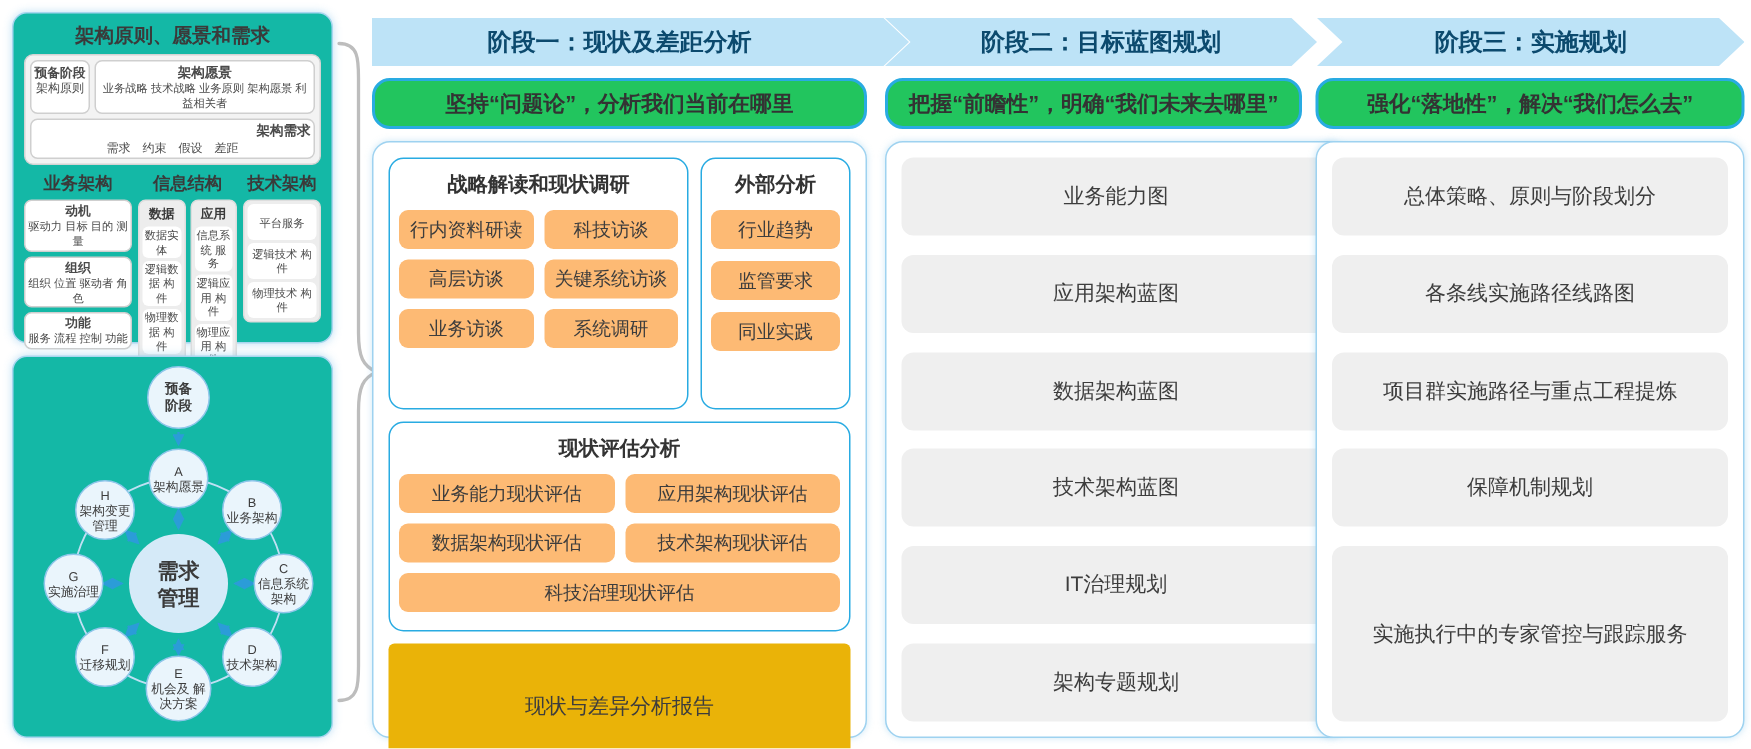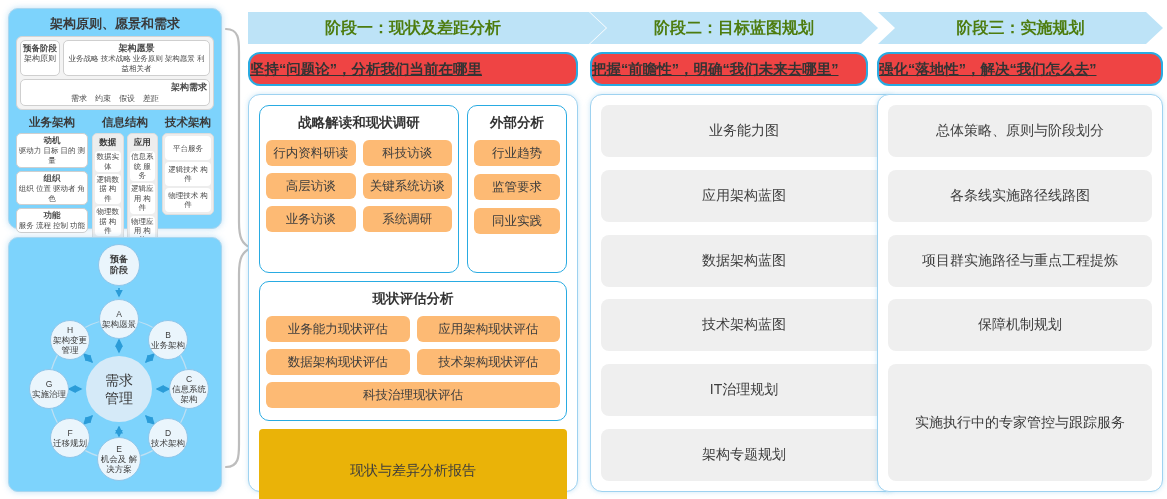--- a/index.html
+++ b/index.html
@@ -3,21 +3,21 @@
 <meta charset="utf-8">
 <style>
   * { box-sizing: border-box; margin: 0; padding: 0; }
   html,body { background:#fff; }
   .canvas{
     position:relative; width:1167px; height:499px; background:#fff;
     font-family:"Liberation Sans", sans-serif; overflow:hidden; color:#3d3d3d;
   }
   
   .card{
-    position:absolute; background:#7dd3fc; border:1.5px solid #a9d6ef;
+    position:absolute; background:#14b8a6; border:1.5px solid #a9d6ef;
     border-radius:10px; box-shadow:0 0 6px rgba(110,185,230,.45);
   }
   .lt{ left:8px; top:8px; width:214px; height:221px; }
   .lb{ left:8px; top:237px; width:214px; height:255px; }
   .lt-title{ font-size:13px; font-weight:bold; color:#3a3a3a; text-align:center; margin-top:6px; }
   .g1{ margin:3px 7px 0; border:1px solid #d4d4d4; background:#f3f3f3; border-radius:6px; padding:3px; }
   .g1-row{ display:flex; gap:3px; }
   .wbox{ background:#fff; border:1px solid #cfcfcf; border-radius:5px; text-align:center; color:#4a4a4a; }
   .prepbox{ width:40px; padding:2px 1px; font-size:8px; line-height:1.3; }
   .prepbox b{ display:block; font-size:8.5px; }
@@ -46,38 +46,38 @@
   .bot-lbl span{ display:inline-block; width:2em; line-height:1.25; }
   .botbox{ flex:1; padding:2px; font-size:8px; line-height:1.3; }
   .botbox b{ display:block; font-size:8.5px; }
   
   .adm-svg{ position:absolute; left:0; top:0; }
   .cc{ position:absolute; border-radius:50%; background:#eaf5fc; border:1px solid #8fc6ea;
        display:flex; align-items:center; justify-content:center; text-align:center; color:#3d3d3d; }
   .prep-c{ left:89px; top:6px; width:42px; height:42px; font-size:9px; font-weight:bold; line-height:1.2; }
   .prep-c span{ display:inline-block; width:2.3em; }
   .center-c{ left:77px; top:118px; width:66px; height:66px; background:#d5eaf8; border:none;
-             font-size:14px; font-weight:normal; color:#3a3a3a; line-height:1.3;justify-content:center; }
+             font-size:14px; font-weight:bold; color:#3a3a3a; line-height:1.3;justify-content:center; }
   .center-c span{ display:inline-block; width:2.1em; }
   .nd{ width:40px; height:40px; font-size:8.5px; line-height:1.2; }
   .nd .nl{ display:block; }
   .nd .nb{ display:block; }
   .nd div{ width:38px; }
   
   .band{ position:absolute; top:12px; height:32px; background:#bde3f7; display:flex;
-         align-items:center; justify-content:center; font-size:16px; font-weight:bold; color:#4d7c0f; }
+         align-items:center; justify-content:center; font-size:16px; font-weight:bold; color:#0c4a6e; }
   .b1{ left:248px; width:358px; padding-right:28px;
        clip-path:polygon(0 0, calc(100% - 17px) 0, 100% 50%, calc(100% - 17px) 100%, 0 100%); }
   .b2{ left:590px; width:288px;
        clip-path:polygon(0 0, calc(100% - 17px) 0, 100% 50%, calc(100% - 17px) 100%, 0 100%, 17px 50%); }
   .b3{ left:878px; width:285px;
        clip-path:polygon(0 0, calc(100% - 17px) 0, 100% 50%, calc(100% - 17px) 100%, 0 100%, 17px 50%); }
   .slogan{ position:absolute; top:52px; height:34px; border:2px solid #29abe2; border-radius:12px;
-           background:#ef4444; display:flex; align-items:center; 
-           font-size:14.5px; font-weight:bold; color:#333;text-decoration:underline; }
+           background:#22c55e; display:flex; align-items:center; justify-content:center;
+           font-size:14.5px; font-weight:bold; color:#333; }
   .s1{ left:248px; width:330px; } .s2{ left:590px; width:278px; } .s3{ left:877px; width:286px; }
   .pcol{ position:absolute; top:94px; height:398px; border:1.5px solid #9ed2f0; border-radius:12px;
          background:#fff; box-shadow:0 0 5px rgba(110,185,230,.35); padding:10px; }
   .c1{ left:248px; width:330px; } .c2{ left:590px; width:308px; } .c3{ left:877px; width:286px; }
   .row1{ display:flex; gap:8px; height:168px; }
   .bluebox{ border:1.5px solid #29abe2; border-radius:10px; padding:6px; background:#fff; }
   .strat{ flex:1; } .ext{ width:100px; }
   .bb-title{ text-align:center; font-weight:bold; font-size:13.5px; color:#333; margin:2px 0 8px; }
   .grid2{ display:grid; grid-template-columns:1fr 1fr; gap:7px; }
   .grid1{ display:grid; grid-template-columns:1fr; gap:8px; }

